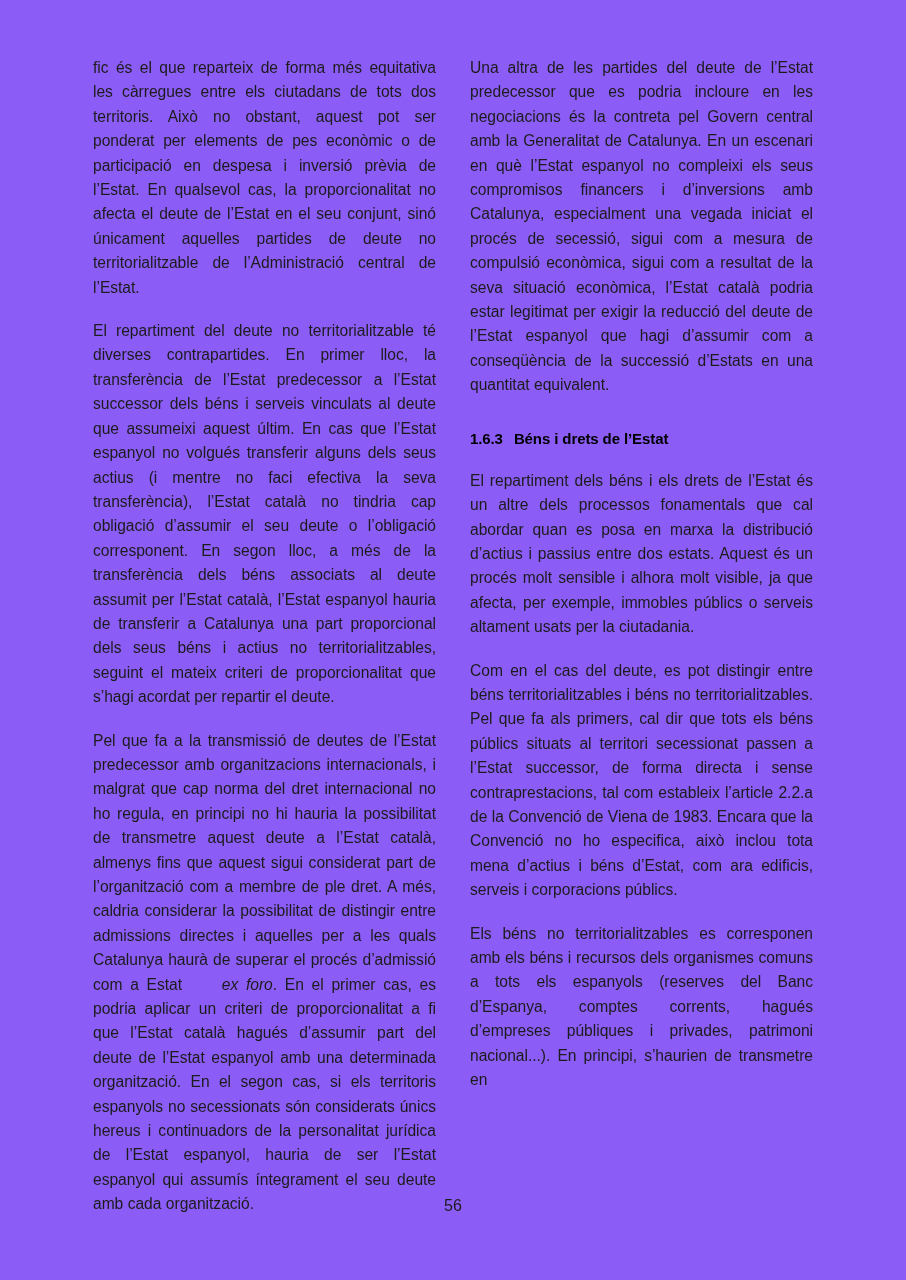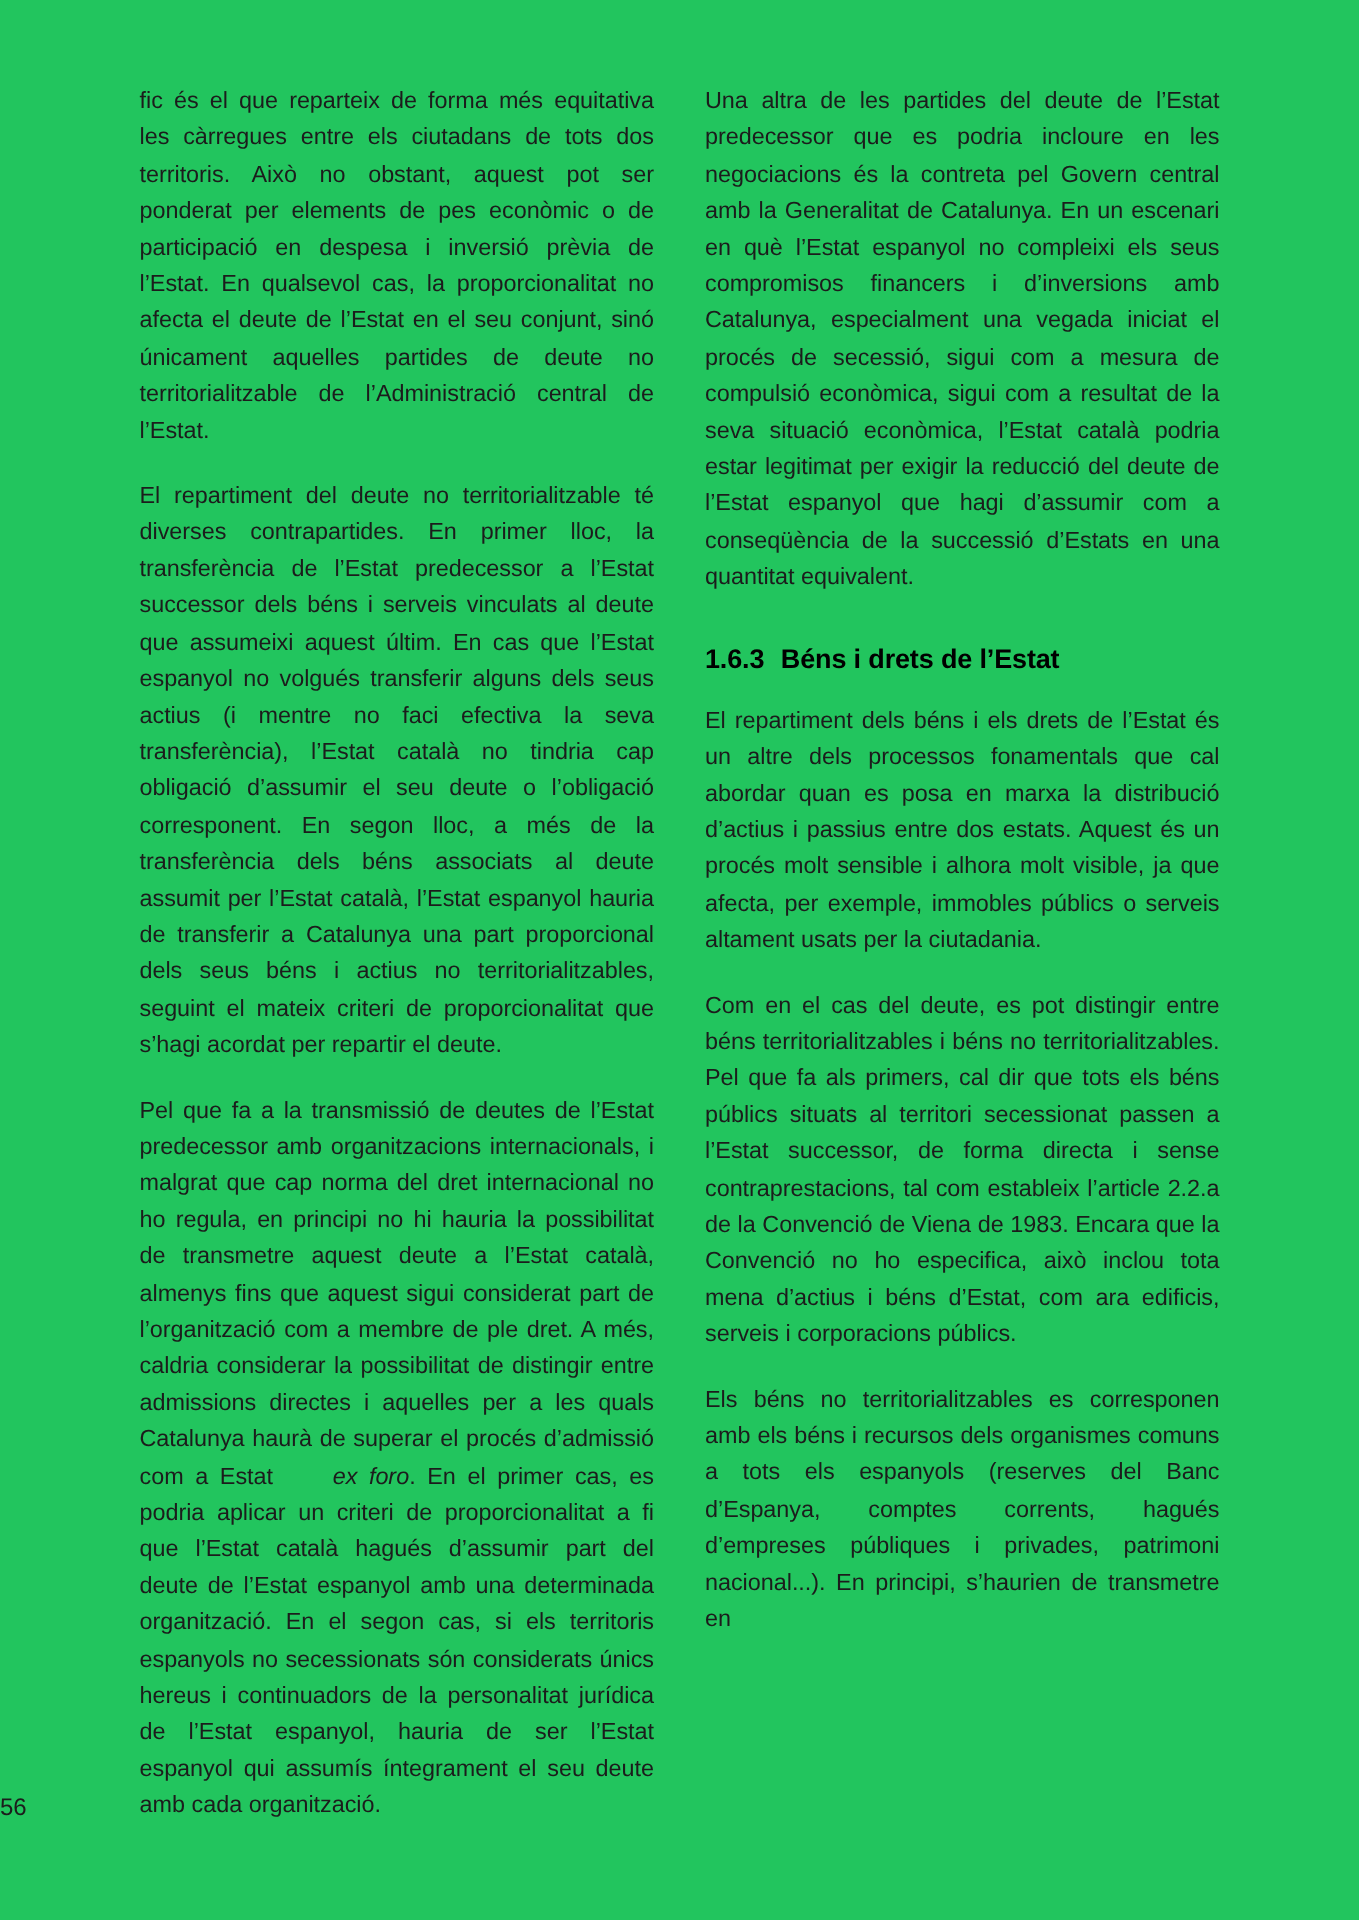--- a/index.html
+++ b/index.html
@@ -16,21 +16,21 @@
     position: relative;
     overflow: hidden;
   }
 
   .page {
     position: absolute;
     left: 0;
     top: 0;
     width: 906px;
     height: 1280px;
-    background: #22c55e;
+    background: #8b5cf6;
   }
 
   .columns {
     position: absolute;
     left: 93px;
     top: 56px;
     width: 720px;
     height: 1120px;
     display: flex;
     gap: 34px;
@@ -58,38 +58,38 @@
     margin-bottom: 0;
   }
 
   .italic {
     font-style: italic;
     margin-left: 32px;
   }
 
   h3.section-heading {
     margin: 28px 0 17px 0;
-    font-size: 18px;
+    font-size: 15px;
     line-height: 26px;
     font-weight: bold;
     text-align: left;
     color: #000000;
     letter-spacing: -0.1px;
   }
 
   h3.section-heading .num {
     margin-right: 11px;
   }
 
   .folio {
     position: absolute;
     left: 0;
     top: 1195px;
     width: 906px;
-    text-align: left;
+    text-align: center;
     font-size: 16px;
     line-height: 22px;
     color: #1c1c1c;
   }
 </style>
 </head>
 <body>
 
 <div class="page">
 

